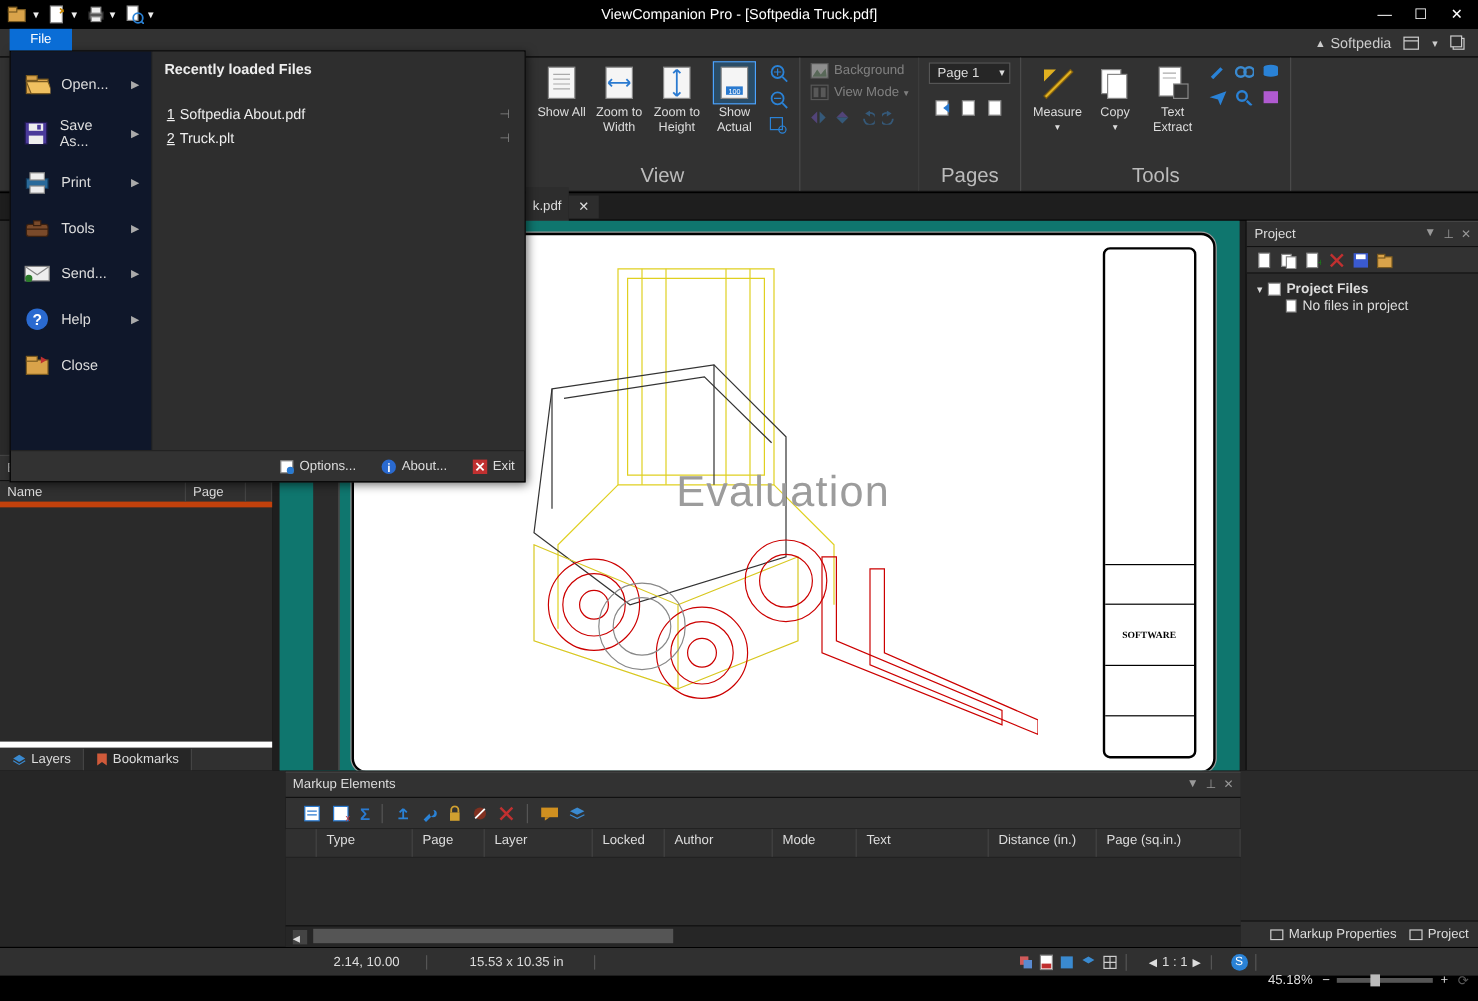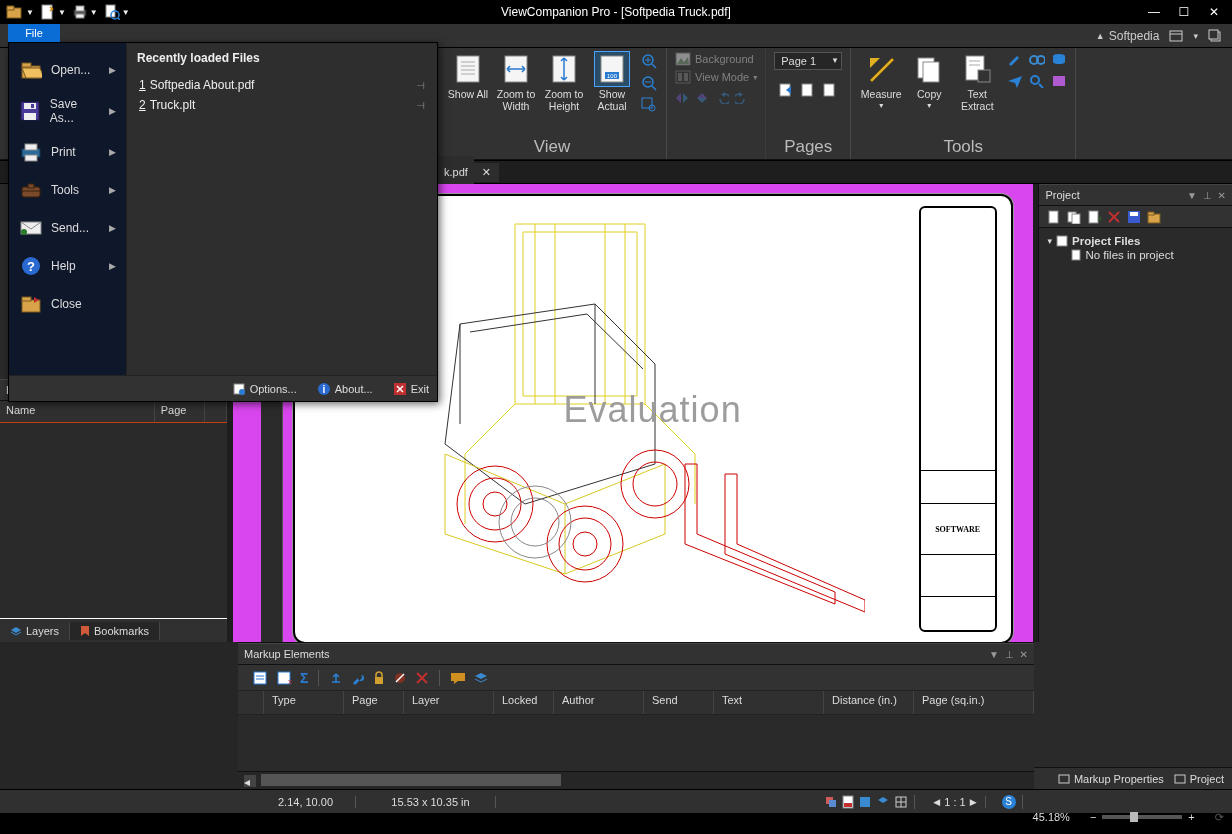--- a/index.html
+++ b/index.html
@@ -27,60 +27,60 @@
   .mini-row { display:flex; gap:6px; margin-top:6px; }
   .dim { opacity:.45; }
   .tabstrip { height:24px; background:#1e1e1e; border-top:1px solid #000; border-bottom:1px solid #000; display:flex; align-items:center; padding-left:438px; }
   .doctab-part { background:#2d2d2d; padding:10px 6px; font-size:11px; display:inline-block;}
   .doctab-x { padding:3px 8px;}
   .middle { display:flex; height:458px; }
   .left-col { width:232px; background:#262626; display:flex; flex-direction:column; }
   .left-spacer { flex:1; background:#2a2a2a; }
   .panel-header { height:22px; background:#323232; border-top:1px solid #444; border-bottom:1px solid #111; display:flex; align-items:center; padding:0 6px; font-size:11px; }
   .panel-header .pbtn { margin-left:auto; display:flex; gap:6px; color:#999; font-size:10px;}
-  .bm-cols { height:22px; background:#303030; display:flex; border-bottom:1px solid #c2410c;}
+  .bm-cols { height:22px; background:#303030; display:flex; border-bottom:5px solid #c2410c;}
   .bm-col { border-right:1px solid #444; padding:3px 6px; font-size:11px;}
   .bm-body { flex:1; background:#2a2a2a; }
-  .left-tabs { height:24px; background:#303030; border-top:1px solid #ffffff; display:flex; align-items:center;}
+  .left-tabs { height:24px; background:#303030; border-top:5px solid #ffffff; display:flex; align-items:center;}
   .lt { padding:3px 10px; font-size:11px; display:flex; align-items:center; gap:4px; border-right:1px solid #444;}
   .lt.active { background:#262626; }
   .splitter { width:6px; background:#1e1e1e; }
   .center-col { flex:1; display:flex; flex-direction:column; background:#3e3e3e; }
-  .canvas-wrap { flex:1; background:#d946ef; display:flex; align-items:flex-start; justify-content:flex-start; padding:10px 20px 0 60px; position:relative; overflow:hidden;}
+  .canvas-wrap { flex:1; background:#0f766e; display:flex; align-items:flex-start; justify-content:flex-start; padding:10px 20px 0 60px; position:relative; overflow:hidden;}
   .paper { width:720px; height:450px; background:#fff; border-radius:12px; border:2px solid #000; position:relative; box-shadow:0 0 0 1px #999;}
   .watermark { position:absolute; left:50%; top:48%; transform:translate(-50%,-50%); color:#9c9c9c; font-size:36px; letter-spacing:1px; font-family:Arial,sans-serif;}
   .vruler { position:absolute; left:28px; top:0; bottom:0; width:22px; background:#2b2b2b; border-right:1px solid #555;}
   .markup-panel { background:#323232; border-top:1px solid #111; display:flex; flex-direction:column; }
   .mu-tools { height:26px; display:flex; align-items:center; gap:8px; padding:0 14px; border-bottom:1px solid #222; }
   .mu-tools .sep { width:1px; height:16px; background:#555; margin:0 2px;}
   .mu-head { height:24px; background:#303030; display:flex; border-bottom:1px solid #222;}
   .mu-col { border-right:1px solid #444; padding:3px 8px; font-size:11px; }
   .mu-body { height:56px; background:#2a2a2a; }
   .hscroll { height:18px; background:#262626; border-top:1px solid #111; padding:2px 6px;}
   .right-col { width:198px; background:#2a2a2a; display:flex; flex-direction:column; border-left:1px solid #111;}
   .proj-tools { height:22px; background:#323232; border-bottom:1px solid #111; display:flex; align-items:center; gap:6px; padding:0 8px;}
   .tree { padding:6px 8px; font-size:11.5px;}
   .tree .row { display:flex; align-items:center; gap:4px; padding:1px 0;}
   .right-bottom { margin-top:auto; height:22px; background:#303030; border-top:1px solid #111; display:flex; align-items:center; justify-content:flex-end; gap:10px; padding:0 8px; font-size:11px;}
   .statusbar { height:24px; background:#303030; border-top:1px solid #000; display:flex; align-items:center; font-size:11px; padding:0 8px; gap:10px;}
   .sb-cell { min-width:100px; border-right:1px solid #555; padding:0 8px; text-align:center;}
   .sb-flex { flex:1; border-right:1px solid #555;}
   .sb-iconsgroup { border-right:1px solid #555; padding:0 6px; display:flex; gap:4px; }
-  .zoom { display:flex; align-items:center; gap:20px;margin-top:31px;}
+  .zoom { display:flex; align-items:center; gap:8px;margin-top:31px;}
   .zslider { width:80px; height:4px; background:#555; position:relative;}
   .zslider::after{content:"";position:absolute;left:35%;top:-3px;width:8px;height:10px;background:#bbb;}
   
   .filemenu { position:absolute; left:8px; top:42px; width:430px; height:360px; background:#323232; border:1px solid #000; box-shadow:2px 2px 8px rgba(0,0,0,.6); z-index:100; display:flex; flex-direction:column;}
   .file-tab { position:absolute; left:8px; top:24px; width:52px; height:18px; background:#0a6dd6; color:#fff; font-size:11px; display:flex; align-items:center; justify-content:center; z-index:101;}
   .fm-body { flex:1; display:flex; }
   .fm-left { width:118px; background:#0f172a; border-right:1px solid #222; padding-top:6px;}
   .fm-item { display:flex; align-items:center; gap:8px; padding:6px 10px; margin:4px 0; font-size:12px; color:#ddd; position:relative;}
   .fm-item .arrow { margin-left:auto; color:#aaa; font-size:9px;}
   .fm-right { flex:1; background:#2e2e2e; padding:8px 10px;}
-  .fm-right h4 { font-size:12px; font-weight:600; color:#eee; margin-bottom:10px;}
+  .fm-right h4 { font-size:12px; font-weight:600; color:#eee; margin-bottom:20px;}
   .recent-item { padding:3px 2px; font-size:12px; color:#eee; display:flex; align-items:center;}
   .recent-item .pin { margin-left:auto; color:#888; font-size:10px;}
   .fm-foot { height:26px; border-top:1px solid #222; display:flex; align-items:center; justify-content:flex-end; gap:20px; padding:0 8px; font-size:11px;}
   .fm-foot span { display:flex; align-items:center; gap:4px;}
   svg { display:block; }
   .fico { width:24px; height:22px; display:flex; align-items:center; justify-content:center;}
   .titleblock { position:absolute; right:14px; top:10px; bottom:10px; width:78px; border:2px solid #000; border-radius:6px; background:#fff;}
   .tb-seg { border-top:1px solid #000; }
 </style>
 </head>
@@ -542,21 +542,21 @@
             <path d="M1 7l6 3 6-3" fill="none" stroke="#3a8ad0"></path>
           </svg>
       </div>
       <div class="mu-head">
         <div class="mu-col" style="width:26px"></div>
         <div class="mu-col" style="width:80px">Type</div>
         <div class="mu-col" style="width:60px">Page</div>
         <div class="mu-col" style="width:90px">Layer</div>
         <div class="mu-col" style="width:60px">Locked</div>
         <div class="mu-col" style="width:90px">Author</div>
-        <div class="mu-col" style="width:70px">Send</div>
+        <div class="mu-col" style="width:70px">Mode</div>
         <div class="mu-col" style="width:110px">Text</div>
         <div class="mu-col" style="width:90px">Distance (in.)</div>
         <div class="mu-col" style="flex:1">Page (sq.in.)</div>
       </div>
       <div class="mu-body"></div>
       <div class="hscroll">
         <div style="width:12px;height:12px;background:#444;display:inline-block">◂</div>
         <div style="width:300px;height:12px;background:#555;display:inline-block;margin-left:2px"></div>
       </div>
     </div>

